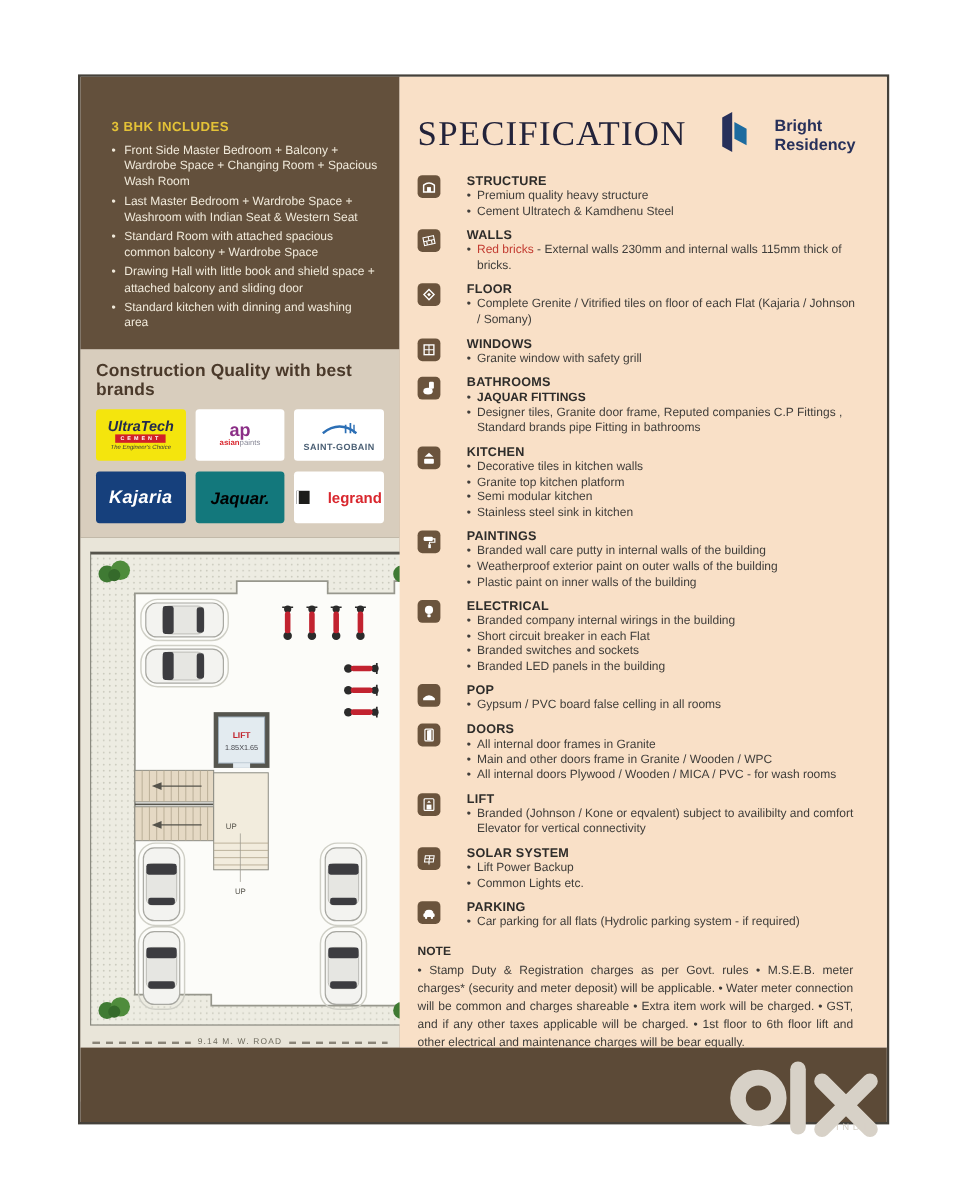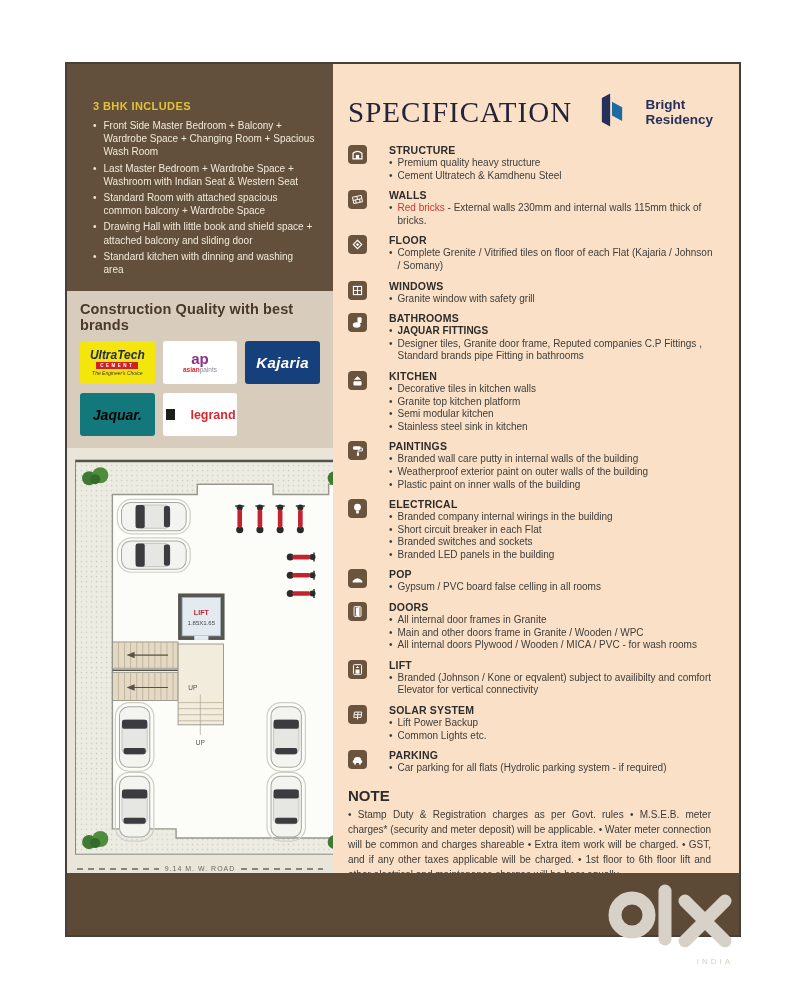--- a/index.html
+++ b/index.html
@@ -70,28 +70,28 @@
   .icon-tile svg { width:13px; height:13px; display:block; }
   .sec-body { flex:1; min-width:0; }
   .sec-title { font-size:10.5px; font-weight:bold; color:#2e2c2a; letter-spacing:.2px; margin-bottom:1px; }
   .sec-bullets { list-style:none; }
   .sec-bullets li { display:flex; gap:5px; font-size:10px; color:#3f3d3a; line-height:1.26; }
   .sec-bullets .dot { flex:none; }
   .bullet-text.bold { font-weight:bold; color:#2e2c2a; }
   .hl { color:var(--red,#c23a30); }
 
   .note-block { margin-top:12px; padding-right:4px; }
-  .note-title { font-size:15px; font-weight:bold; color:#2e2c2a; margin-bottom:3px; }
+  .note-title { font-size:10px; font-weight:bold; color:#2e2c2a; margin-bottom:3px; }
   .note-text { font-size:10px; color:#3d3b38; line-height:1.5; text-align:justify; }
 
   
   .bottom-band { position:relative; height:62px; flex:none; background:var(--brown-dark,#5c4a37); }
   .olx-logo { position:absolute; right:0px; top:7px; width:130px; }
   .olx-logo svg { display:block; width:130px; height:74px; overflow:visible; }
-  .olx-india { position:absolute; right:6px; top:84px; font-size:8px; letter-spacing:3px; color:var(--olx-gray,#d7d1c7); }
+  .olx-india { position:absolute; right:6px; top:62px; font-size:8px; letter-spacing:3px; color:var(--olx-gray,#d7d1c7); }
 </style>
 </head>
 <body>
 
 <div class="stage">
   <div class="brochure">
     <div class="main-row">
 
       <div class="left-col">
         <div class="bhk-section">
@@ -124,20 +124,31 @@
           <div class="brands-title">Construction Quality with best brands</div>
           <div class="brands-grid">
             <div class="brand-tile brand-ultratech">
               <span class="ut-name">UltraTech</span>
               <span class="ut-strip">CEMENT</span>
               <span class="ut-tag">The Engineer's Choice</span>
             </div>
             <div class="brand-tile brand-asianpaints">
               <span class="ap-mark">ap</span>
               <span class="ap-word"><span class="w1">asian</span><span class="w2">paints</span></span>
+            </div>
+            <div class="brand-tile brand-saintgobain">
+              <span>
+                <svg width="30" height="12" viewBox="0 0 30 12">
+                    <path d="M1,11 Q15,0 29,11" fill="none" stroke="#2c6fb5" stroke-width="2"></path>
+                    <line x1="20" y1="4" x2="20" y2="11" stroke="#2c6fb5" stroke-width="1.4"></line>
+                    <line x1="24" y1="2.5" x2="24" y2="11" stroke="#2c6fb5" stroke-width="1.4"></line>
+                    <line x1="27" y1="4" x2="27" y2="11" stroke="#2c6fb5" stroke-width="1.2"></line>
+                  </svg>
+              </span>
+              <span class="sg-name">SAINT-GOBAIN</span>
             </div>
             <div class="brand-tile brand-kajaria">
               <span class="kj-name">Kajaria</span>
             </div>
             <div class="brand-tile brand-jaquar">
               <span class="jq-name">Jaquar.</span>
             </div>
             <div class="brand-tile brand-legrand">
               <span class="lg-sq"></span>
               <span class="lg-name">legrand</span>

